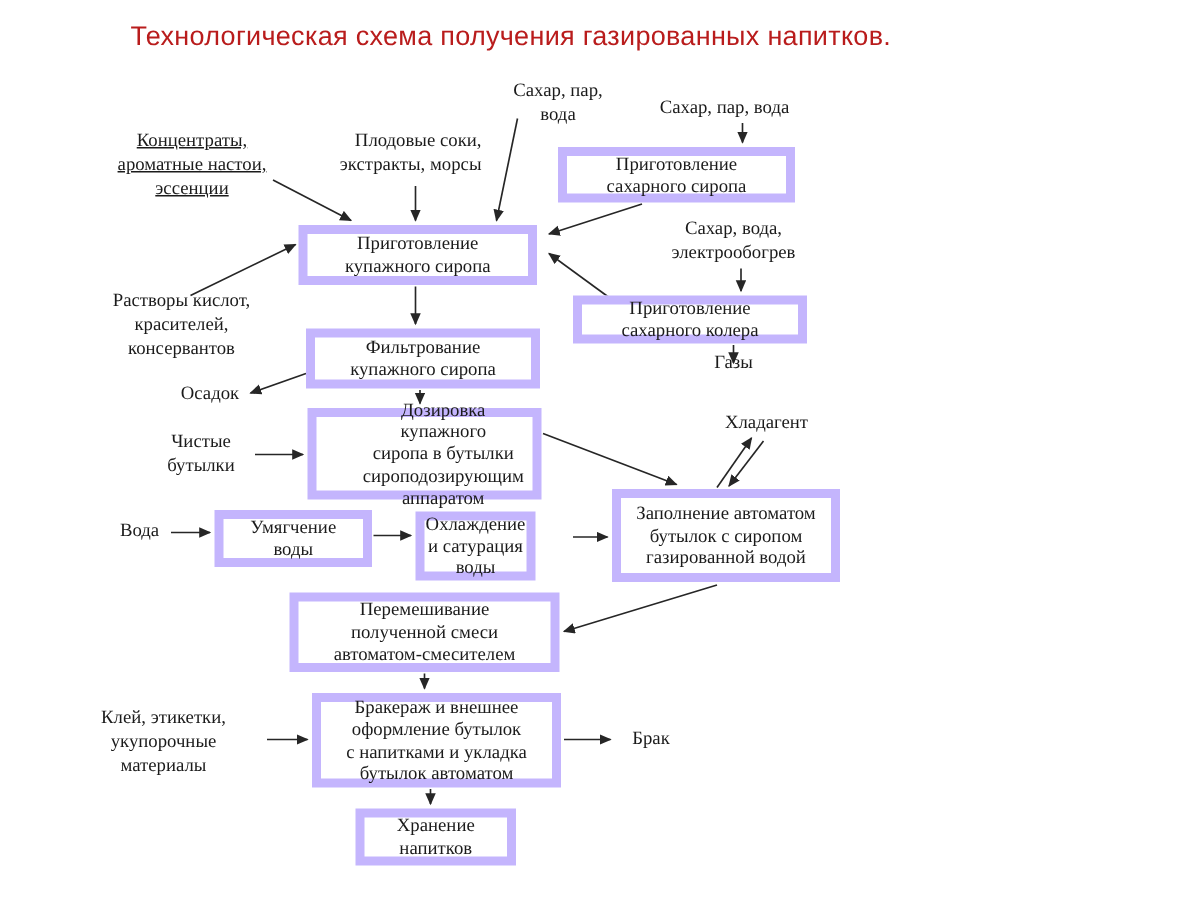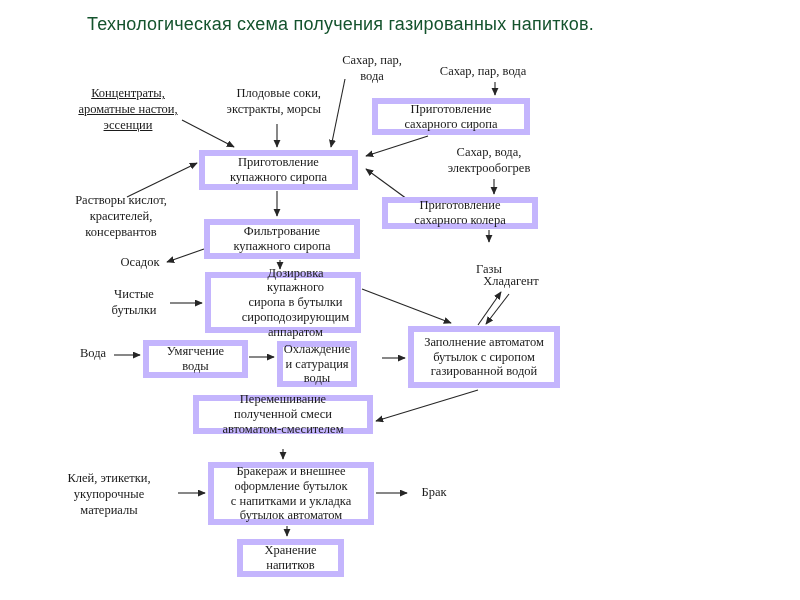--- a/index.html
+++ b/index.html
@@ -3,21 +3,21 @@
 <meta charset="utf-8">
 <style>
   html,body{margin:0;padding:0;background:#ffffff;}
   .canvas{
     position:relative;width:800px;height:600px;background:#ffffff;overflow:hidden;
     font-family:"Liberation Serif",serif;color:#1b1b1b;
   }
   .title{
     position:absolute;left:87px;top:14px;width:620px;
     font-family:"Liberation Sans",sans-serif;font-size:18px;letter-spacing:.2px;
-    color:#14532d;white-space:nowrap;
+    color:#b91c1c;white-space:nowrap;
   }
   .arrows{position:absolute;left:0;top:0;}
   .arrows line{stroke:#262626;stroke-width:1.1;}
   .box{
     position:absolute;box-sizing:border-box;border:6px solid #c4b5fd;background:#fff;
     display:flex;align-items:center;justify-content:center;text-align:center;
     white-space:pre-line;font-size:12.5px;line-height:1.18;padding:1px 3px;
   }
   .lbl{
     position:absolute;box-sizing:border-box;text-align:center;white-space:pre-line;
@@ -76,41 +76,41 @@
 сироподозирующим
 аппаратом</div>
   <div class="box" style="left:143px;top:340px;width:105px;height:38px;">Умягчение
 воды</div>
   <div class="box" style="left:277px;top:341px;width:80px;height:46px;">Охлаждение
 и сатурация
 воды</div>
   <div class="box" style="left:408px;top:326px;width:152px;height:62px;">Заполнение автоматом
 бутылок с сиропом
 газированной водой</div>
-  <div class="box" style="left:193px;top:395px;width:180px;height:39px;">Перемешивание
+  <div class="box" style="left:193px;top:395px;width:180px;height:53px;">Перемешивание
 полученной смеси
 автоматом-смесителем</div>
   <div class="box" style="left:208px;top:462px;width:166px;height:63px;">Бракераж и внешнее
 оформление бутылок
 с напитками и укладка
 бутылок автоматом</div>
   <div class="box" style="left:237px;top:539px;width:107px;height:38px;">Хранение
 напитков</div>
 
   <div class="lbl" style="left:68px;top:85px;width:120px;text-decoration:underline;">Концентраты,
 ароматные настои,
 эссенции</div>
   <div class="lbl" style="left:205px;top:85px;width:116px;text-align:right;">Плодовые соки,
 экстракты, морсы</div>
   <div class="lbl" style="left:330px;top:52px;width:84px;">Сахар, пар,
 вода</div>
   <div class="lbl" style="left:428px;top:63px;width:110px;">Сахар, пар, вода</div>
   <div class="lbl" style="left:428px;top:144px;width:122px;">Сахар, вода,
 электрообогрев</div>
-  <div class="lbl" style="left:466px;top:261px;width:46px;">Газы</div>
+  <div class="lbl" style="left:466px;top:233px;width:46px;">Газы</div>
   <div class="lbl" style="left:60px;top:192px;width:122px;">Растворы кислот,
 красителей,
 консервантов</div>
   <div class="lbl" style="left:110px;top:254px;width:60px;">Осадок</div>
   <div class="lbl" style="left:100px;top:286px;width:68px;">Чистые
 бутылки</div>
   <div class="lbl" style="left:72px;top:345px;width:42px;">Вода</div>
   <div class="lbl" style="left:472px;top:273px;width:78px;">Хладагент</div>
   <div class="lbl" style="left:56px;top:470px;width:106px;">Клей, этикетки,
 укупорочные

